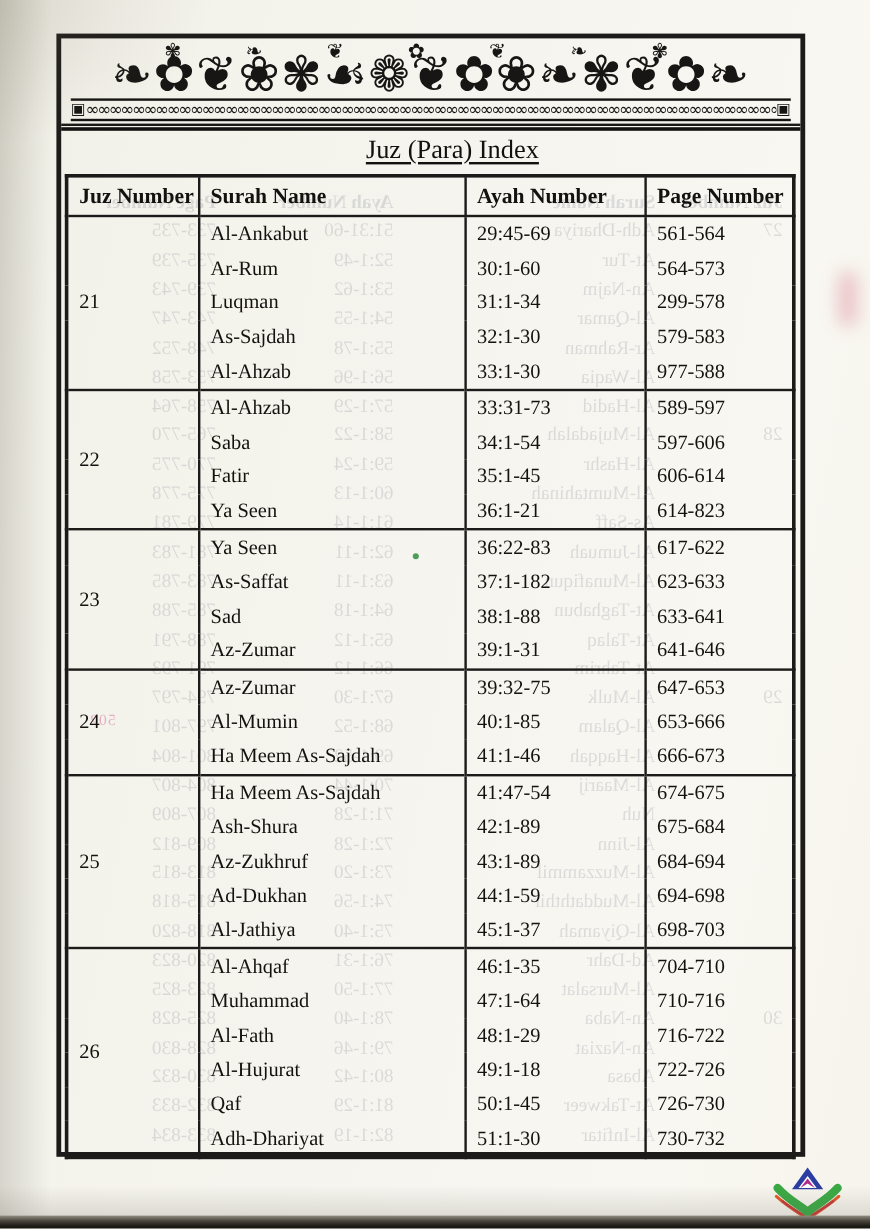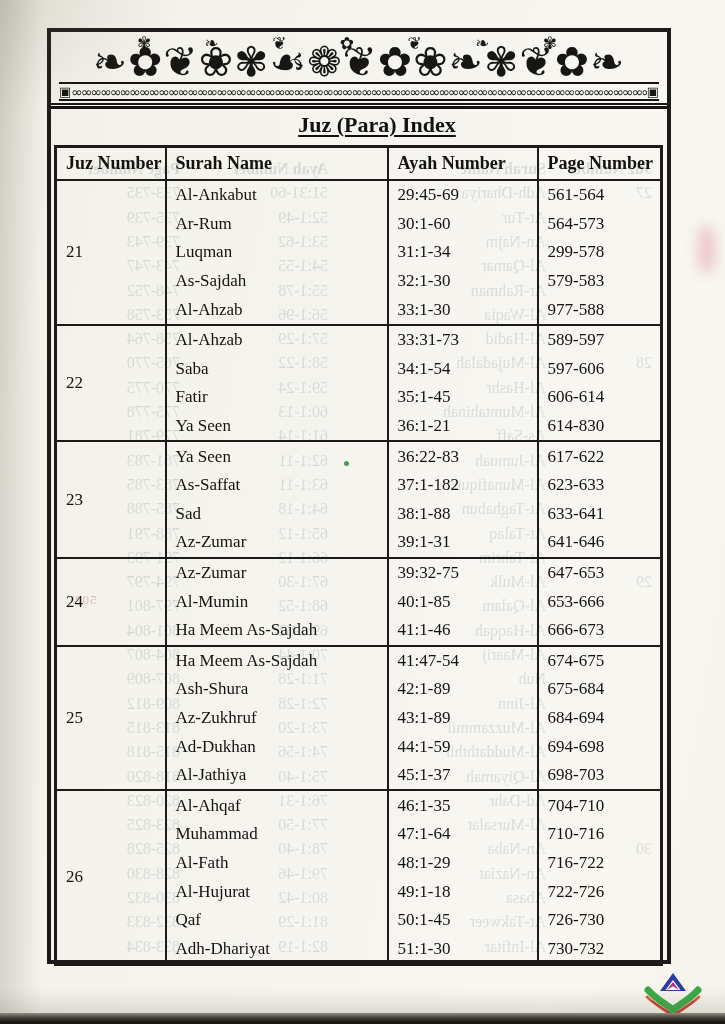--- a/index.html
+++ b/index.html
@@ -54,21 +54,21 @@
     margin:0 8px;border-top:2px solid #141311;border-bottom:2px solid #141311;
     height:15px;line-height:14px;overflow:hidden;white-space:nowrap;
     font-family:"DejaVu Sans", sans-serif;font-size:14px;letter-spacing:-2px;color:#171614;
     display:flex;align-items:center;
   }
   .chain-cap{font-size:13px;letter-spacing:0;flex:0 0 auto;}
   .chain-links{flex:1 1 auto;overflow:hidden;text-align:center;}
   .rule-thin{height:0;border-top:2px solid #1a1917;margin:2px 0 1px;}
   .rule-thick{height:3px;background:#141311;margin:0 0 3px;}
   .page-title{
-    text-align:center;font-size:22px;font-weight:bold;color:#12110f;
+    text-align:center;font-size:22px;font-weight:normal;color:#12110f;
     text-decoration:underline;text-underline-offset:3px;text-decoration-thickness:2px;
     margin:2px 0 7px;
     padding-left:36px;
   }
   table.index{
     border-collapse:collapse;table-layout:fixed;width:606px;margin-left:3px;
     border:3px solid #1c1b19;color:#14120f;position:relative;z-index:1;
   }
   table.index th{
     border:2px solid #1c1b19;text-align:left;padding:5px 9px 5px 9px;
@@ -336,21 +336,21 @@
             <td class="col-page">597-606</td>
           </tr>
           <tr>
             <td class="col-name">Fatir</td>
             <td class="col-ayah">35:1-45</td>
             <td class="col-page">606-614</td>
           </tr>
           <tr>
             <td class="col-name">Ya Seen</td>
             <td class="col-ayah">36:1-21</td>
-            <td class="col-page">614-830</td>
+            <td class="col-page">614-823</td>
           </tr>
         </tbody>
         <tbody>
           <tr class="group-start">
             <td class="col-juz" rowspan="4">23</td>
             <td class="col-name">Ya Seen</td>
             <td class="col-ayah">36:22-83</td>
             <td class="col-page">617-622</td>
           </tr>
           <tr>

